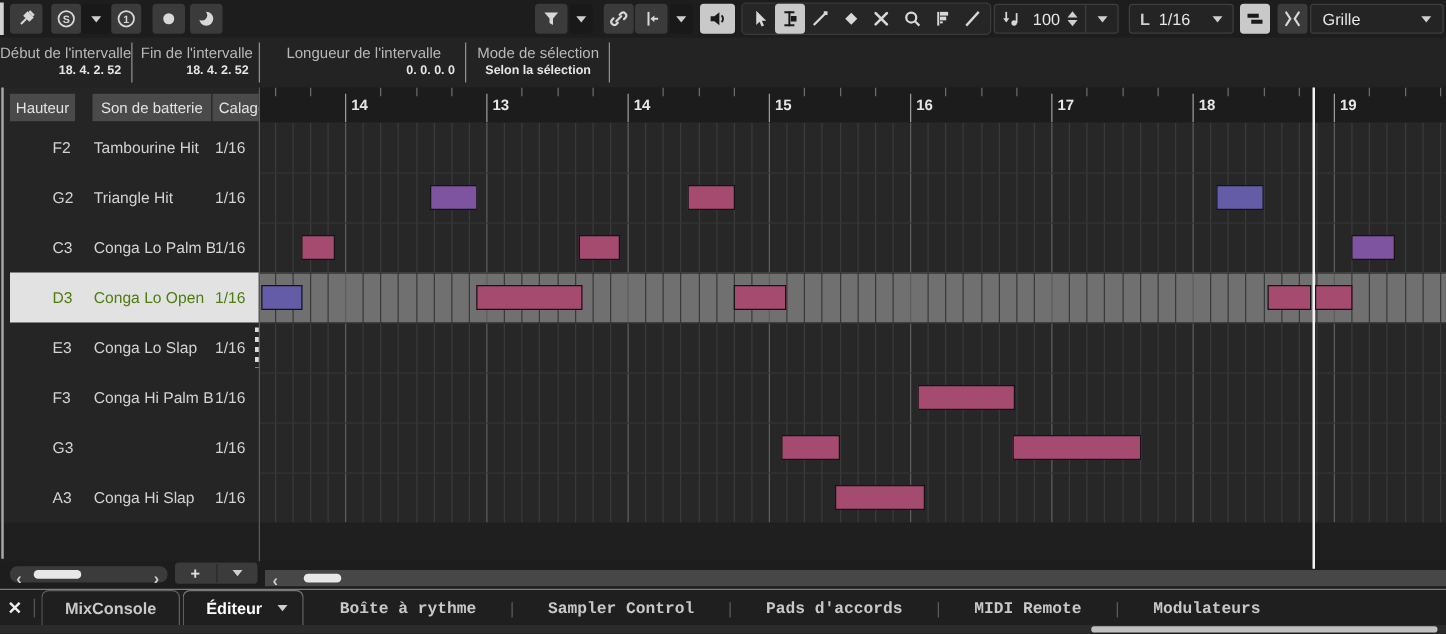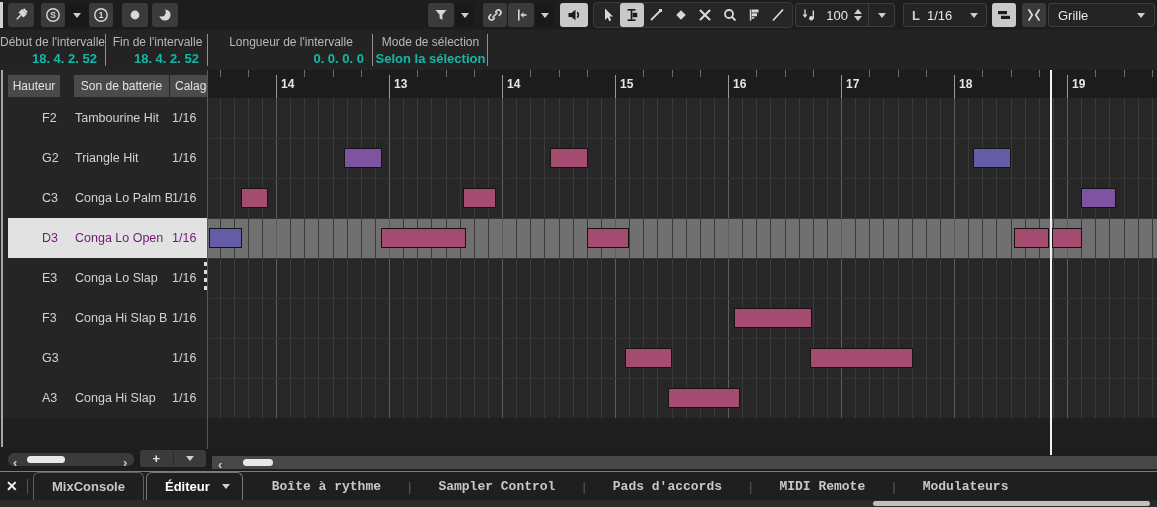--- a/index.html
+++ b/index.html
@@ -26,35 +26,35 @@
   .vtext{font-size:13px;color:#e6e6e6;}
   .stepper{display:flex;flex-direction:column;gap:2px;align-items:center;}
   .stepper .up{width:0;height:0;border-left:4px solid transparent;border-right:4px solid transparent;border-bottom:5px solid #cfcfcf;}
   .stepper .down{width:0;height:0;border-left:4px solid transparent;border-right:4px solid transparent;border-top:5px solid #cfcfcf;}
   #tb-edge{position:absolute;left:0;top:2px;width:3px;height:26px;background:#d2d2d2;}
 
   
   #infobar{position:absolute;left:0;top:30px;width:1157px;height:40px;background:#232323;}
   .isec{position:absolute;top:0;height:40px;}
   .ilabel{position:absolute;top:5px;left:0;right:0;text-align:center;font-size:12px;color:#b8b8b8;white-space:nowrap;overflow:hidden;}
-  .ival{position:absolute;top:21px;left:0;right:0;font-size:13px;font-weight:bold;color:#14b8a6;white-space:nowrap;}
+  .ival{position:absolute;top:21px;left:0;right:0;font-size:10px;font-weight:bold;color:#e5e5e5;white-space:nowrap;}
   .ival.right{text-align:right;padding-right:8px;}
   .ival.center{text-align:center;}
   .isep{position:absolute;top:4px;width:1px;height:32px;background:#8f8f8f;}
 
   
   #workarea{position:absolute;left:0;top:70px;width:1157px;height:379px;background:#232323;}
   #panel-bg{position:absolute;left:0;top:0;width:207px;height:379px;background:#252525;}
   #left-line{position:absolute;left:1px;top:0;width:2px;height:377px;background:#a6a6a6;}
   .phdr{position:absolute;top:5px;height:22px;background:#4a4a4a;color:#e3e3e3;font-size:12px;
         display:flex;align-items:center;justify-content:center;overflow:hidden;white-space:nowrap;}
   .phdr.left{justify-content:flex-start;padding-left:5px;}
   #drum-row-list{position:absolute;left:8px;top:28px;width:199px;}
   .prow{position:relative;height:40px;color:#d2d2d2;font-size:12.5px;}
-  .prow.sel{background:#e2e2e2;color:#701a75;}
+  .prow.sel{background:#e2e2e2;color:#4d7c0f;}
   .prow span{position:absolute;top:0;line-height:40px;white-space:nowrap;}
   .pp{left:34px;}
   .ps{left:67px;width:97px;overflow:hidden;}
   .pq{left:164px;}
   #panel-border{position:absolute;left:207px;top:0;width:1px;height:379px;background:#585858;}
   #drag-dash{position:absolute;left:204px;top:192px;width:3px;height:32px;
              background:repeating-linear-gradient(180deg,#dddddd 0 4px,transparent 4px 8px);}
 
   #ruler{position:absolute;left:208px;top:0;width:949px;height:28px;background:#1c1c1c;overflow:hidden;}
   .qtick{position:absolute;top:0;width:1px;height:7px;background:#6a6a6a;}
@@ -337,21 +337,21 @@
           <span class="ps">Conga Lo Open</span>
           <span class="pq">1/16</span>
         </div>
         <div class="prow">
           <span class="pp">E3</span>
           <span class="ps">Conga Lo Slap</span>
           <span class="pq">1/16</span>
         </div>
         <div class="prow">
           <span class="pp">F3</span>
-          <span class="ps">Conga Hi Slap B</span>
+          <span class="ps">Conga Hi Palm B</span>
           <span class="pq">1/16</span>
         </div>
         <div class="prow">
           <span class="pp">G3</span>
           <span class="pq">1/16</span>
         </div>
         <div class="prow">
           <span class="pp">A3</span>
           <span class="ps">Conga Hi Slap</span>
           <span class="pq">1/16</span>

